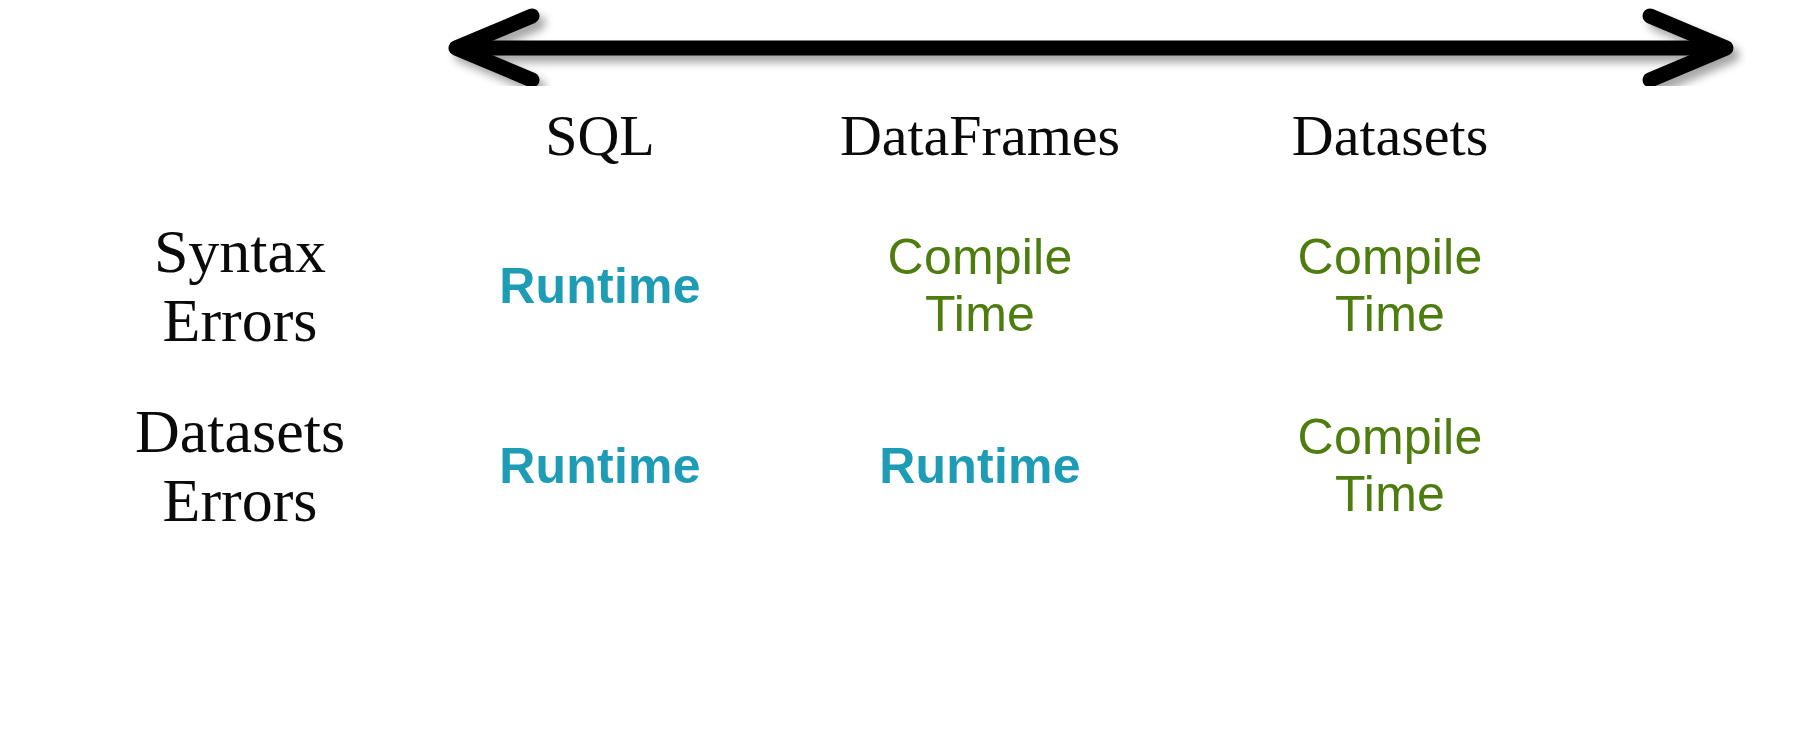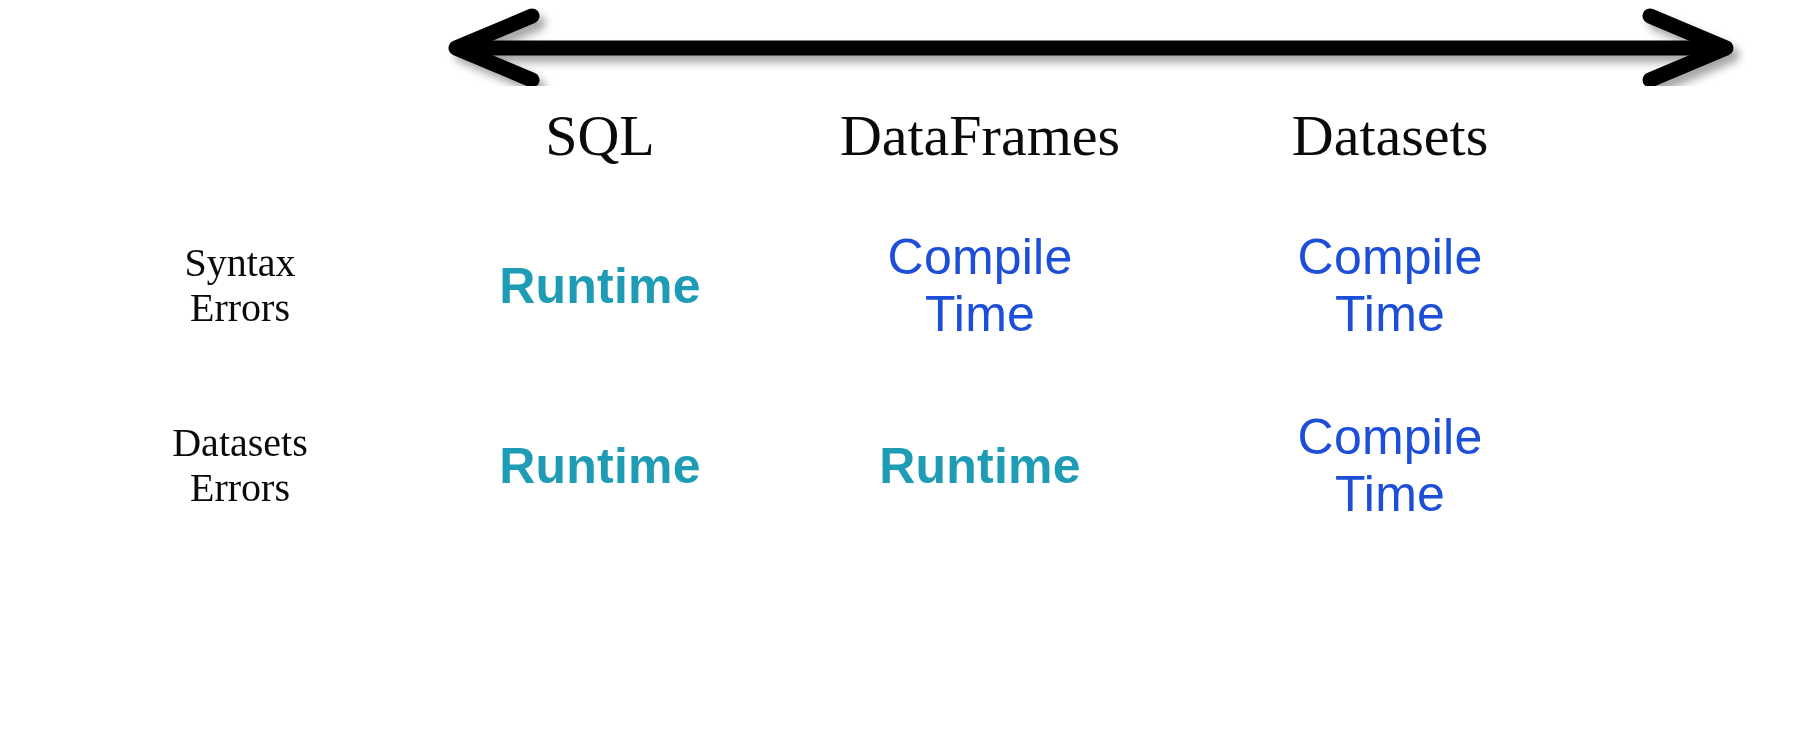--- a/index.html
+++ b/index.html
@@ -52,41 +52,41 @@
     font-size: 58px;
     line-height: 1.05;
     color: #0a0a0a;
     white-space: nowrap;
     text-align: center;
     font-weight: 400;
   }
 
   .row-head {
     font-family: "Liberation Serif", "DejaVu Serif", serif;
-    font-size: 40px;
+    font-size: 62px;
     line-height: 1.12;
     color: #0a0a0a;
     text-align: center;
     font-weight: 400;
     justify-self: center;
     padding-left: 60px;
   }
   .row-head .l2 { display: block; }
 
   .cell {
     font-family: "Liberation Sans", "DejaVu Sans", sans-serif;
     font-size: 50px;
     line-height: 1.14;
     font-weight: 300;
     text-align: center;
     letter-spacing: 0.2px;
     white-space: pre-line;
   }
   .cell.runtime  { color: #1f9cb5; font-weight: bold; }
-  .cell.compile  { color: #1d4ed8; }
+  .cell.compile  { color: #4d7c0f; }
 
   .spacer { width: 1px; height: 1px; }
 </style>
 </head>
 <body>
 
 <div id="stage">
 
   <div class="arrow-wrap">
     <svg width="1310" height="78" viewBox="0 0 1310 78" xmlns="http://www.w3.org/2000/svg">

